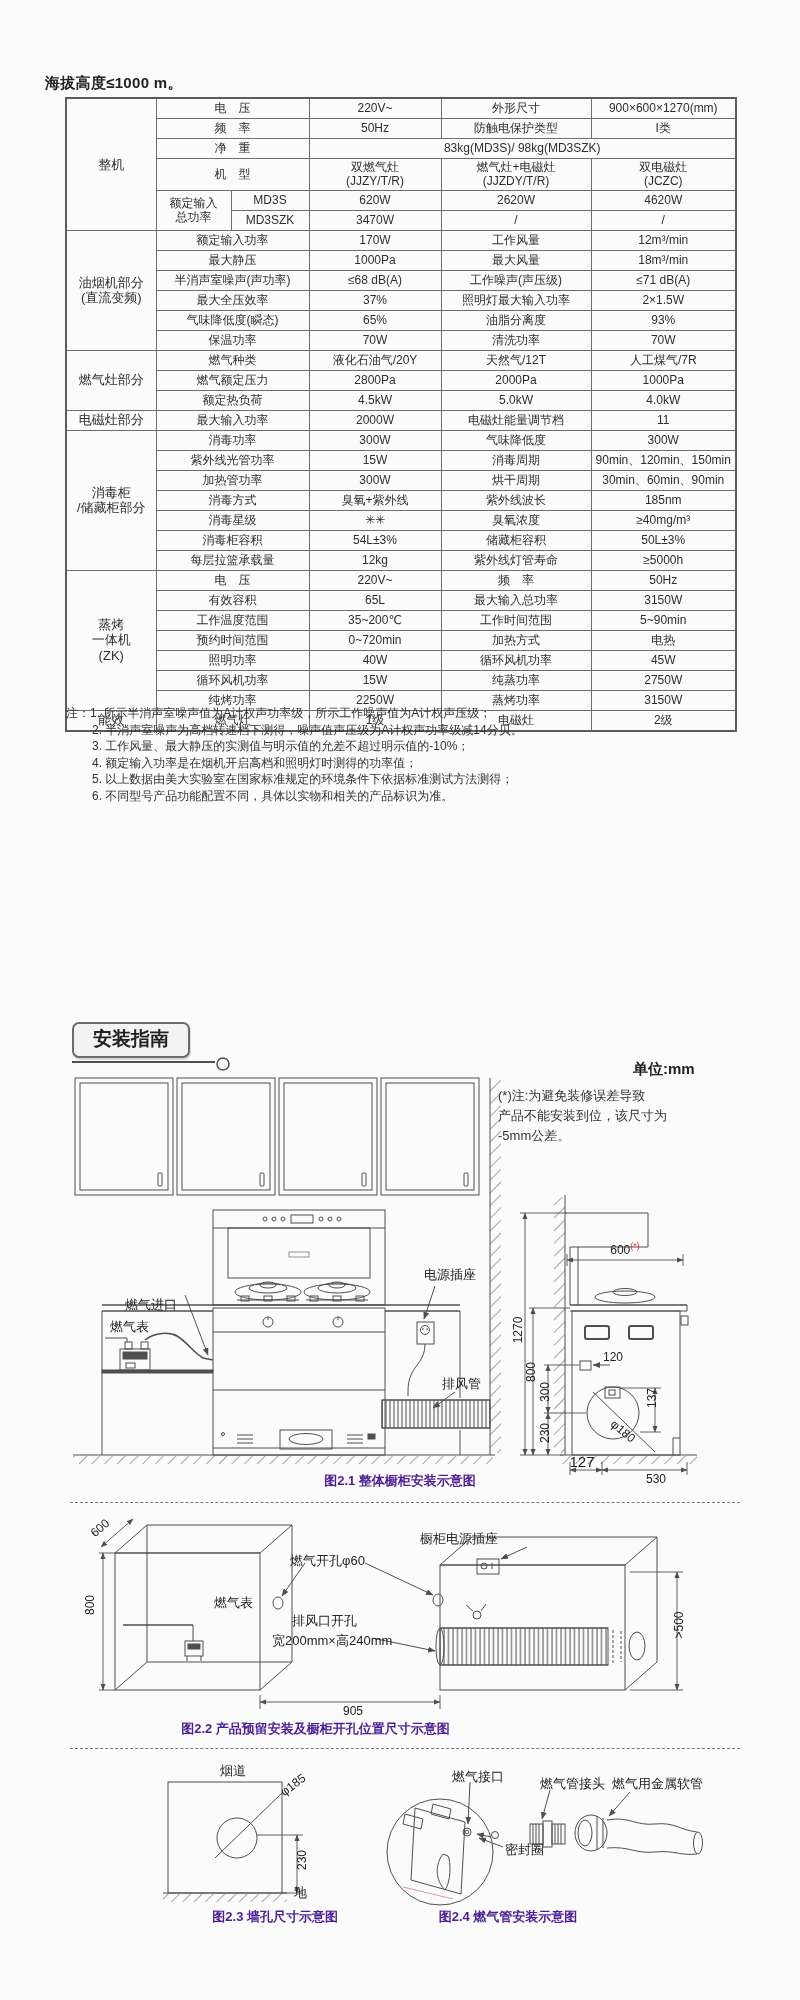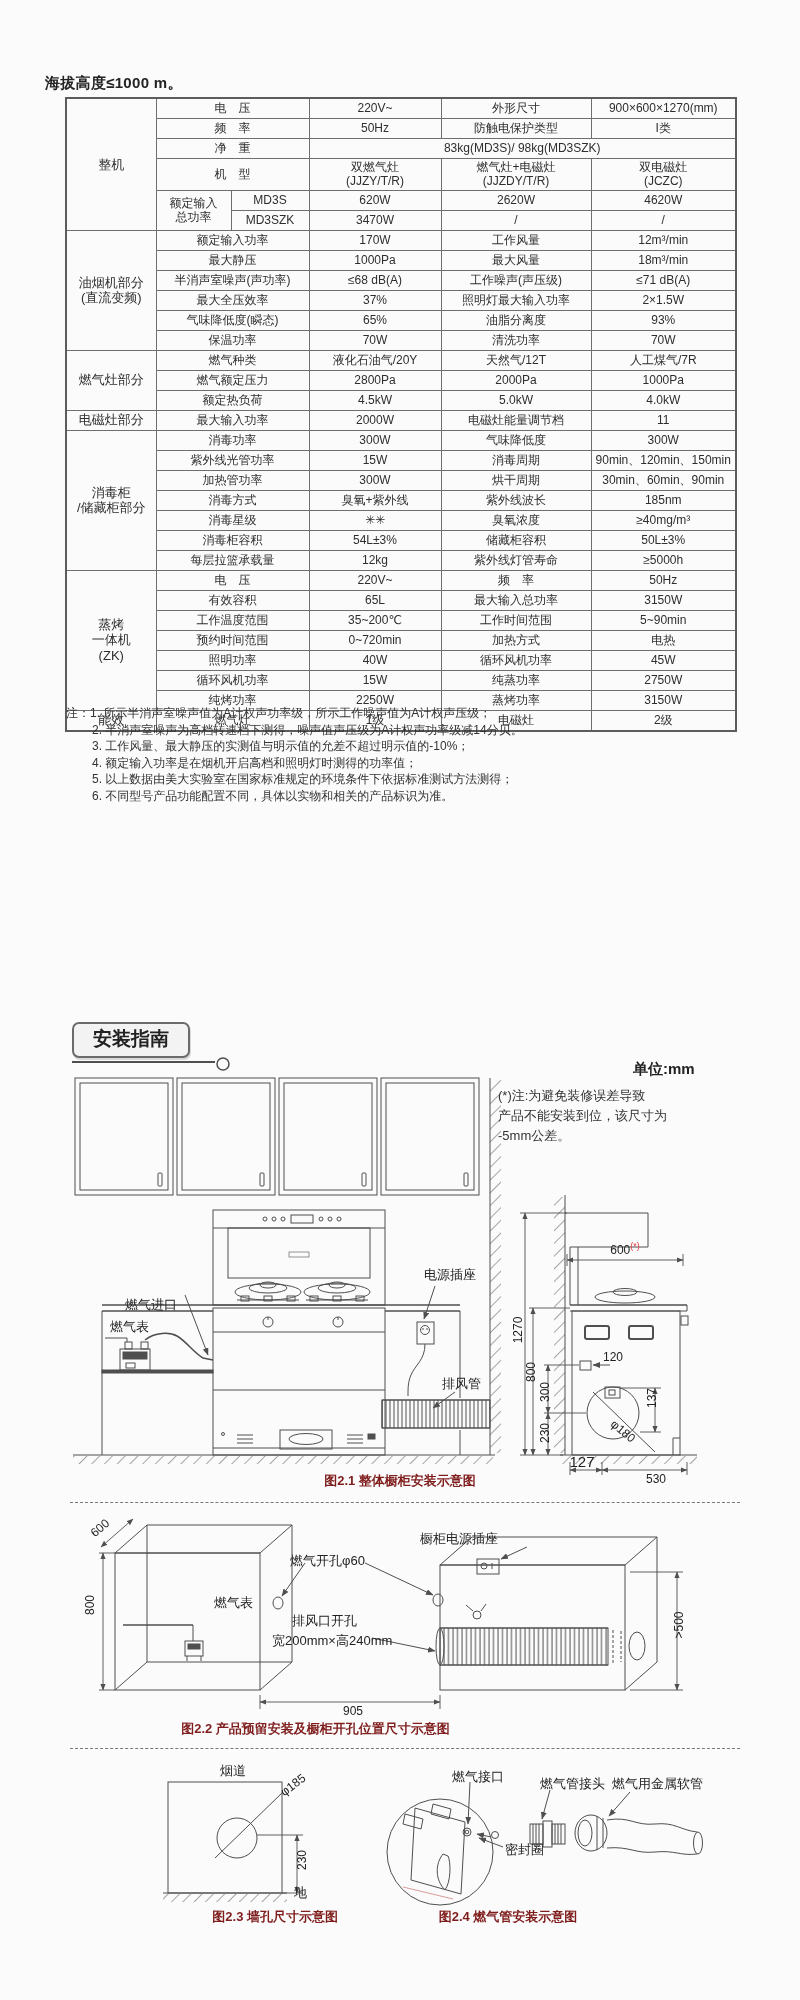--- a/index.html
+++ b/index.html
@@ -13,21 +13,21 @@
   table.spec td.g{font-size:13px;}
   .notes .note-line{font-size:12px;line-height:16.5px;color:#333;padding-left:26px;white-space:nowrap;}
   .notes .note-line:first-child{padding-left:0;}
   .badge{box-sizing:border-box;border:2px solid #6b6b6b;border-radius:7px;background:#f3f3f3;
         box-shadow:1px 2px 0 #d9d9d9;text-align:center;font-size:19px;font-weight:700;color:#222;line-height:30px;}
   .unit{font-size:15px;font-weight:700;color:#222;white-space:nowrap;}
   .tnote .tn-line{font-size:13px;line-height:20px;color:#333;white-space:nowrap;}
   .lbl{font-size:13px;color:#222;white-space:nowrap;}
   .dim{font-size:12px;color:#222;white-space:nowrap;text-align:center;}
   .sm{font-size:15px;}
-  .cap{font-size:13px;font-weight:700;color:#7f1d1d;text-align:center;white-space:nowrap;}
+  .cap{font-size:13px;font-weight:700;color:#4c1d95;text-align:center;white-space:nowrap;}
   .dash{border-top:1px dashed #787878;height:0;}
   .red{color:#e8383d;font-size:9px;vertical-align:super;}
   svg .ln{stroke:#4f4f4f;fill:none;stroke-width:1;}
   svg .ln15{stroke:#4f4f4f;fill:none;stroke-width:1.5;}
   svg .ln2{stroke:#4f4f4f;fill:none;stroke-width:2;}
   svg .dimln{stroke:#4f4f4f;fill:none;stroke-width:0.9;}
 </style>
 </head>
 <body>
 

